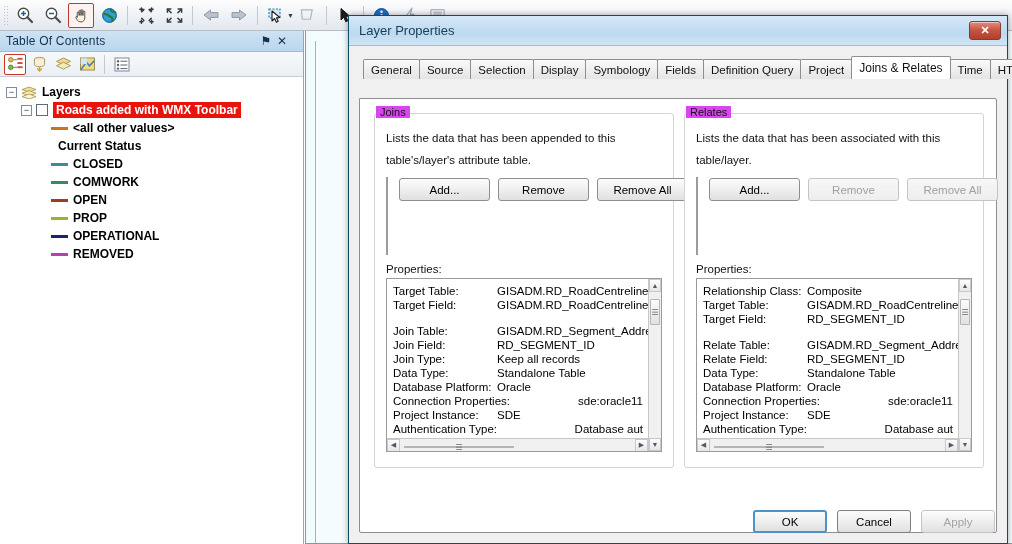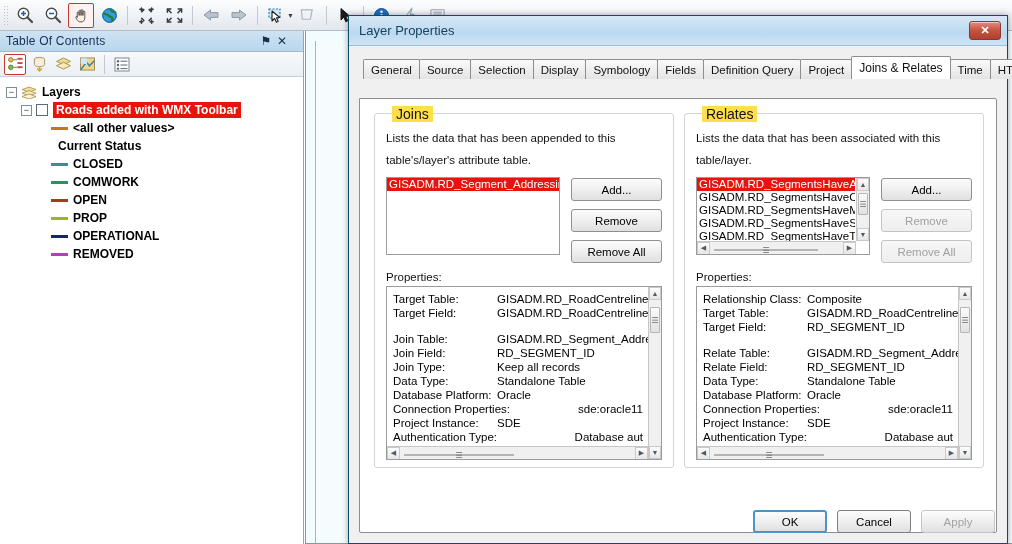--- a/index.html
+++ b/index.html
@@ -120,22 +120,22 @@
 
   
   .group { position:absolute; top:14px; width:300px; height:355px; }
   .group.left { left:14px; }
   .group.right { left:324px; }
   .gb {
     position:absolute; inset:0; border:1px solid #d4d4d4; border-radius:3px;
     background:#fff;
   }
   .gb-legend {
-    position:absolute; left:18px; top:-7px; background:#fde047; padding:0 4px;
-    font-size:14px; color:#111;
+    position:absolute; left:2px; top:-7px; background:#d946ef; padding:0 4px;
+    font-size:11px; color:#111;
   }
   .gb-inner { position:absolute; inset:0; padding:14px 12px 10px 12px; }
   .gb-desc { font-size:11.5px; color:#111; line-height:22px; margin-bottom:6px; }
 
   .listrow { display:flex; gap:11px; }
   .listbox {
     width:184px; height:78px; border:1px solid #9b9b9b; background:#fff;
     position:relative; overflow:hidden;
   }
   .listbox .items { position:absolute; left:0; top:0; right:0; }
@@ -156,21 +156,21 @@
 
   .hscroll { position:absolute; left:0; right:13px; bottom:0; height:13px;
     background:#f0f0f0; border-top:1px solid #c6c6c6; display:flex; align-items:center;}
   .hsc-arrow { width:13px; height:13px; display:flex; align-items:center; justify-content:center;
     font-size:7px; color:#4d5b68; background:linear-gradient(#fdfdfd,#e6e6e6); border:1px solid #c9c9c9;}
   .hsc-track { flex:1; position:relative; }
   .hsc-thumb { position:absolute; left:4px; width:110px; top:1px; bottom:1px;
     background:linear-gradient(#fbfbfb,#e1e1e1); border:1px solid #b5b5b5;
     display:flex; align-items:center; justify-content:center; font-size:8px; color:#6a6a6a;}
 
-  .btncol { display:flex; flex-direction:column; gap:8px; padding-top:1px;}
+  .btncol { display:flex; flex-direction:row; gap:8px; padding-top:1px;}
   .btn {
     width:91px; height:23px; border:1px solid #8f8f8f; border-radius:3px;
     background:linear-gradient(#fcfcfc,#efefef 50%,#e0e0e0);
     font-size:11.5px; color:#000; display:flex; align-items:center; justify-content:center;
     cursor:pointer;
   }
   .btn.disabled { color:#a0a0a0; background:linear-gradient(#f7f7f7,#eeeeee); border-color:#c4c4c4;}
 
   .proplabel { font-size:11.5px; color:#111; margin:8px 0 3px 0; }
   .propbox {

